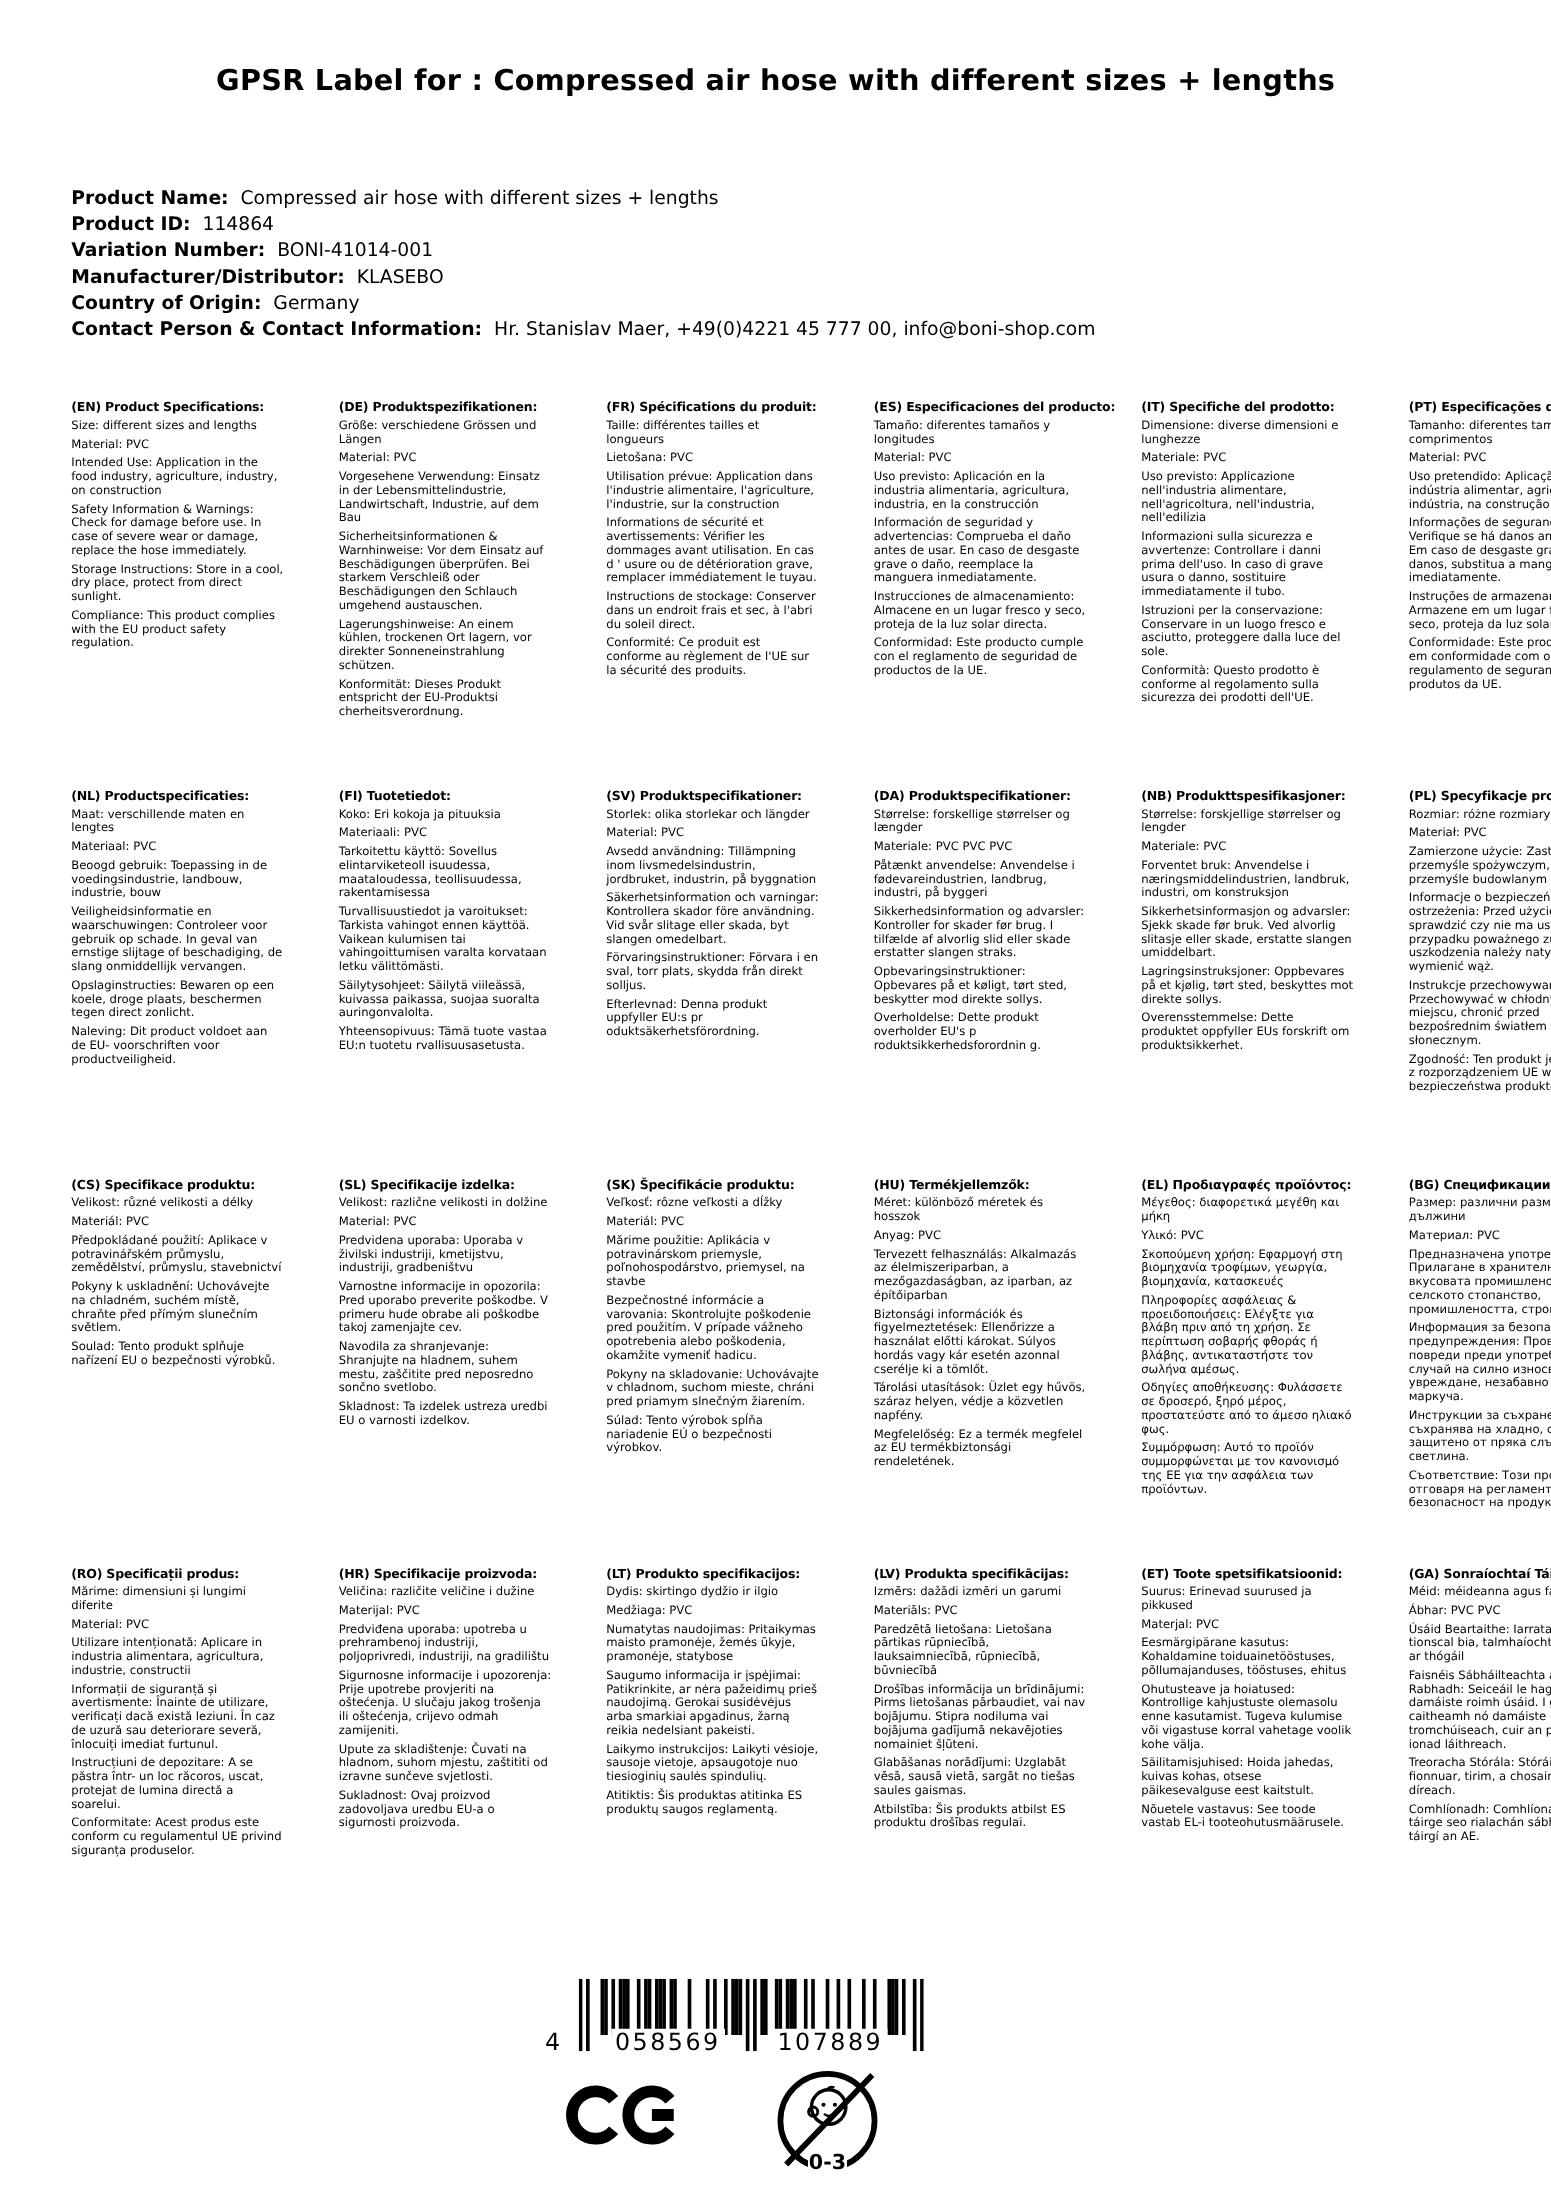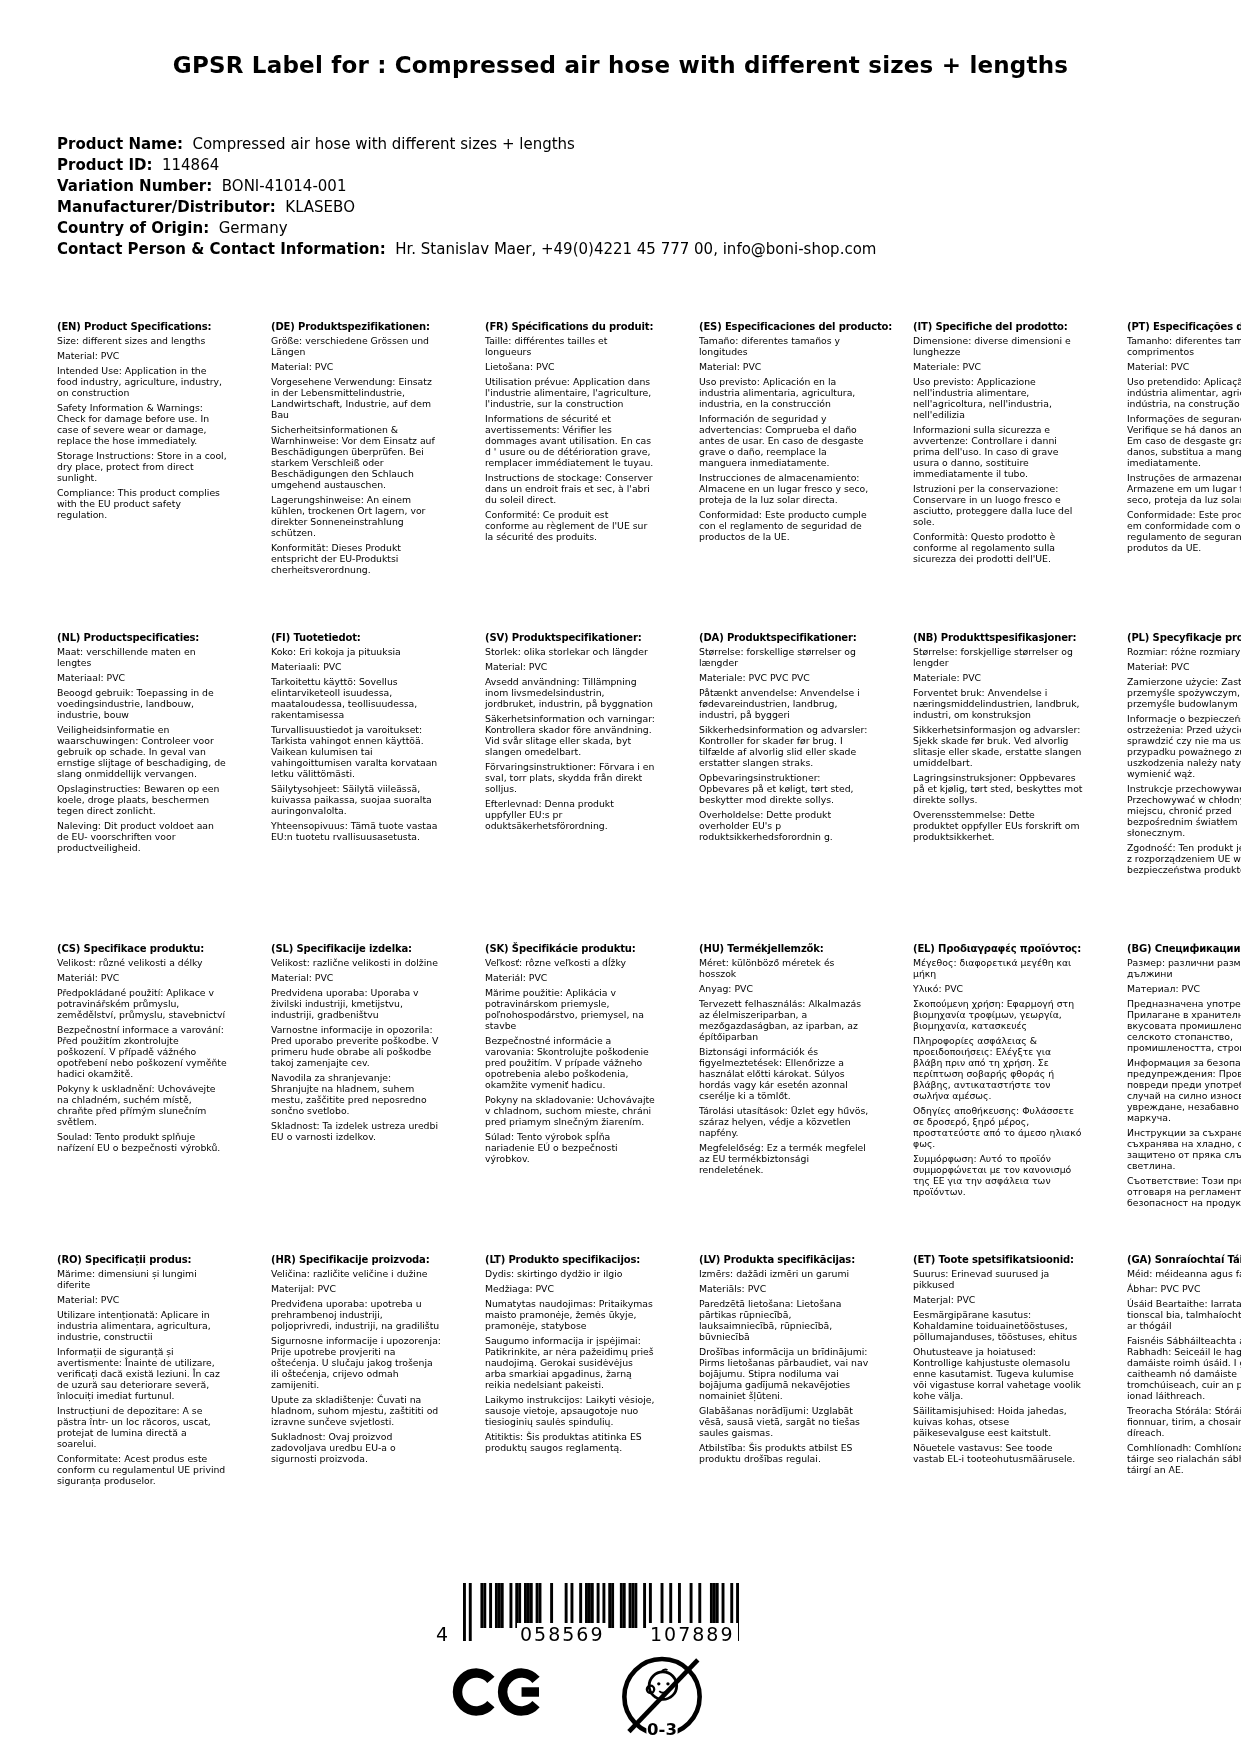--- a/index.html
+++ b/index.html
@@ -4,32 +4,32 @@
 <style>
   html,body{margin:0;padding:0;}
   body{
     width:1241px;height:1754px;position:relative;background:#ffffff;color:#000;
     font-family:"DejaVu Sans", sans-serif;overflow:hidden;
   }
   .title{
     position:absolute;top:52px;left:0;width:1241px;text-align:center;
     font-size:23px;font-weight:bold;letter-spacing:.2px;
   }
-  .product-info{position:absolute;left:57px;top:134px;font-size:15px;line-height:21px;}
+  .product-info{position:absolute;left:57px;top:148px;font-size:15px;line-height:21px;}
   .pi-label{font-weight:bold;}
   .grid{
     position:absolute;left:57px;top:321px;
     display:grid;grid-template-columns:repeat(6,180px);column-gap:34px;grid-auto-rows:311px;
   }
   .block{overflow:visible;}
   .block-title{font-weight:bold;font-size:10px;white-space:nowrap;letter-spacing:-.15px;margin:0 0 3px 0;}
   .para{font-size:9.3px;line-height:11px;margin:0 0 4px 0;width:170px;}
   .barcode{position:absolute;left:463px;top:1583px;width:276px;height:66px;}
   .bc-first{position:absolute;left:-27px;top:40px;font-size:19px;}
-  .bc-num{position:absolute;top:40px;font-size:19px;background:#fff;padding:0 3px;letter-spacing:2px;margin-left:28px;}
+  .bc-num{position:absolute;top:40px;font-size:19px;background:#fff;padding:0 3px;letter-spacing:2px;}
   .bc-g1{left:26px;}
   .bc-g2{left:156px;}
   .ce{position:absolute;left:452px;top:1668px;}
   .age{position:absolute;left:616px;top:1648px;}
 </style>
 </head>
 <body>
 
 <div class="title">GPSR Label for : Compressed air hose with different sizes + lengths</div>
 
@@ -149,21 +149,20 @@
       <p class="para">Zamierzone użycie: Zastosowanie w przemyśle spożywczym, rolnictwie, przemyśle budowlanym</p>
       <p class="para">Informacje o bezpieczeństwie i ostrzeżenia: Przed użyciem sprawdzić czy nie ma uszkodzeń. W przypadku poważnego zużycia lub uszkodzenia należy natychmiast wymienić wąż.</p>
       <p class="para">Instrukcje przechowywania: Przechowywać w chłodnym, suchym miejscu, chronić przed bezpośrednim światłem słonecznym.</p>
       <p class="para">Zgodność: Ten produkt jest zgodny z rozporządzeniem UE w sprawie bezpieczeństwa produktów.</p>
     </div>
     <div class="block">
       <div class="block-title">(CS) Specifikace produktu:</div>
       <p class="para">Velikost: různé velikosti a délky</p>
       <p class="para">Materiál: PVC</p>
       <p class="para">Předpokládané použití: Aplikace v potravinářském průmyslu, zemědělství, průmyslu, stavebnictví</p>
-      <p class="para">Bezpečnostní informace a varování: Před použitím zkontrolujte poškození. V případě vážného opotřebení nebo poškození vyměňte hadici okamžitě.</p>
       <p class="para">Pokyny k uskladnění: Uchovávejte na chladném, suchém místě, chraňte před přímým slunečním světlem.</p>
       <p class="para">Soulad: Tento produkt splňuje nařízení EU o bezpečnosti výrobků.</p>
     </div>
     <div class="block">
       <div class="block-title">(SL) Specifikacije izdelka:</div>
       <p class="para">Velikost: različne velikosti in dolžine</p>
       <p class="para">Material: PVC</p>
       <p class="para">Predvidena uporaba: Uporaba v živilski industriji, kmetijstvu, industriji, gradbeništvu</p>
       <p class="para">Varnostne informacije in opozorila: Pred uporabo preverite poškodbe. V primeru hude obrabe ali poškodbe takoj zamenjajte cev.</p>
       <p class="para">Navodila za shranjevanje: Shranjujte na hladnem, suhem mestu, zaščitite pred neposredno sončno svetlobo.</p>

